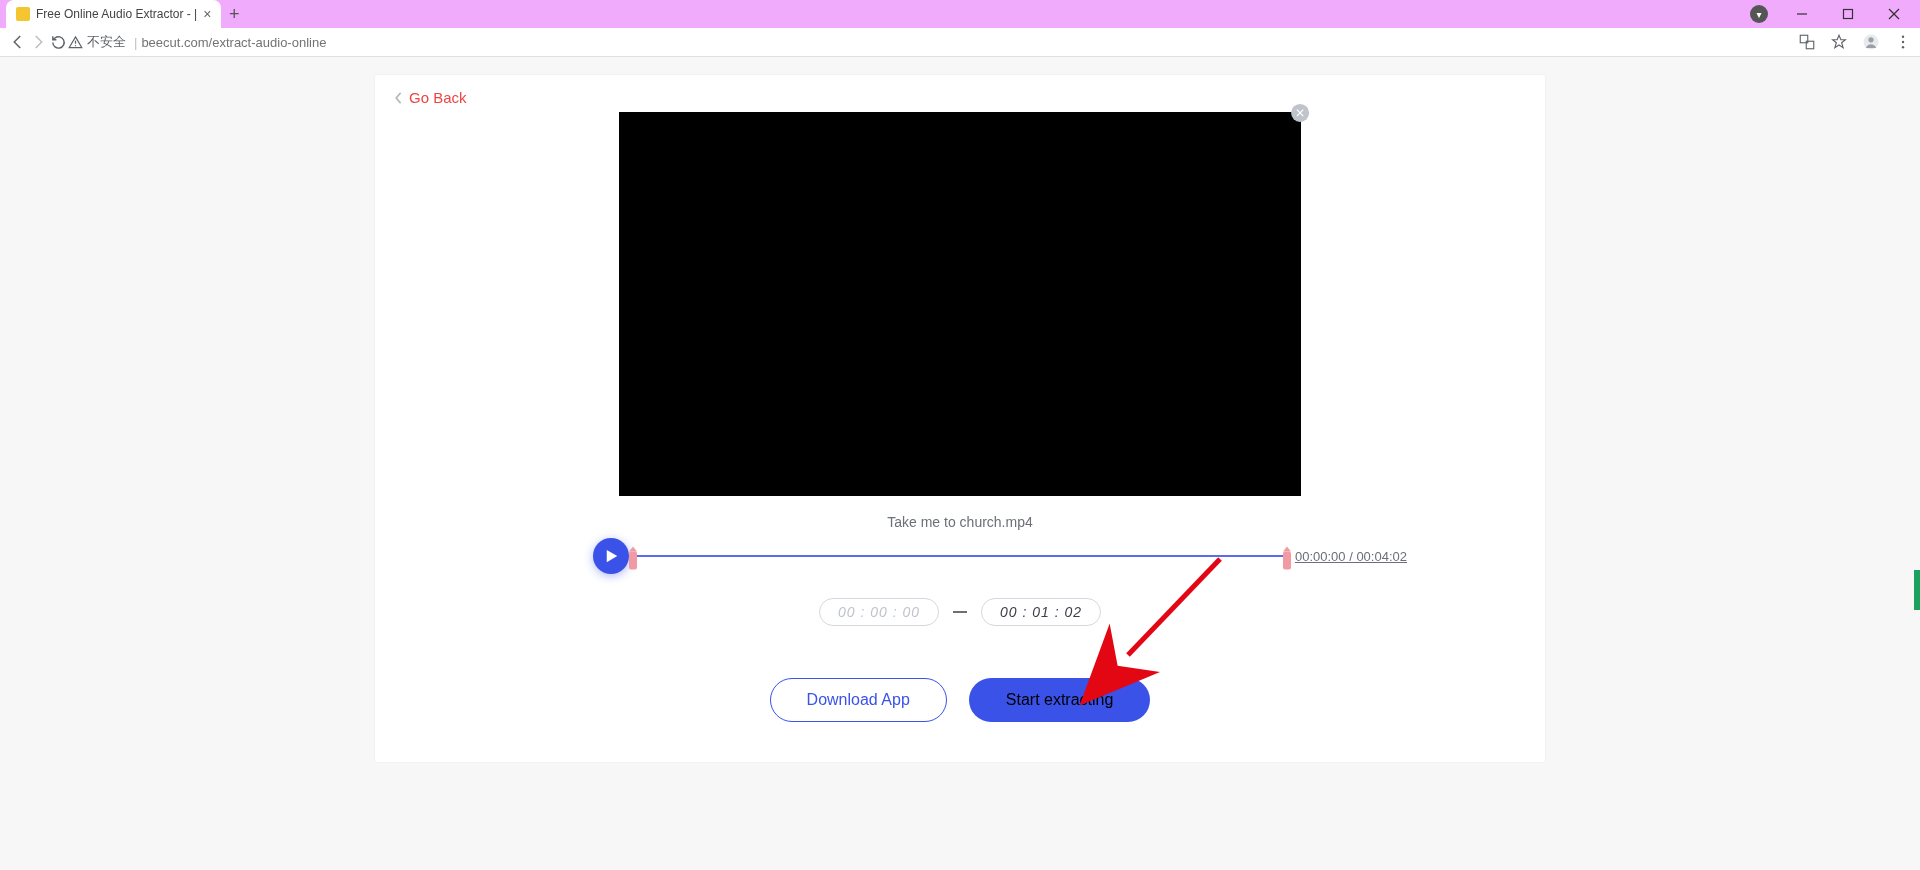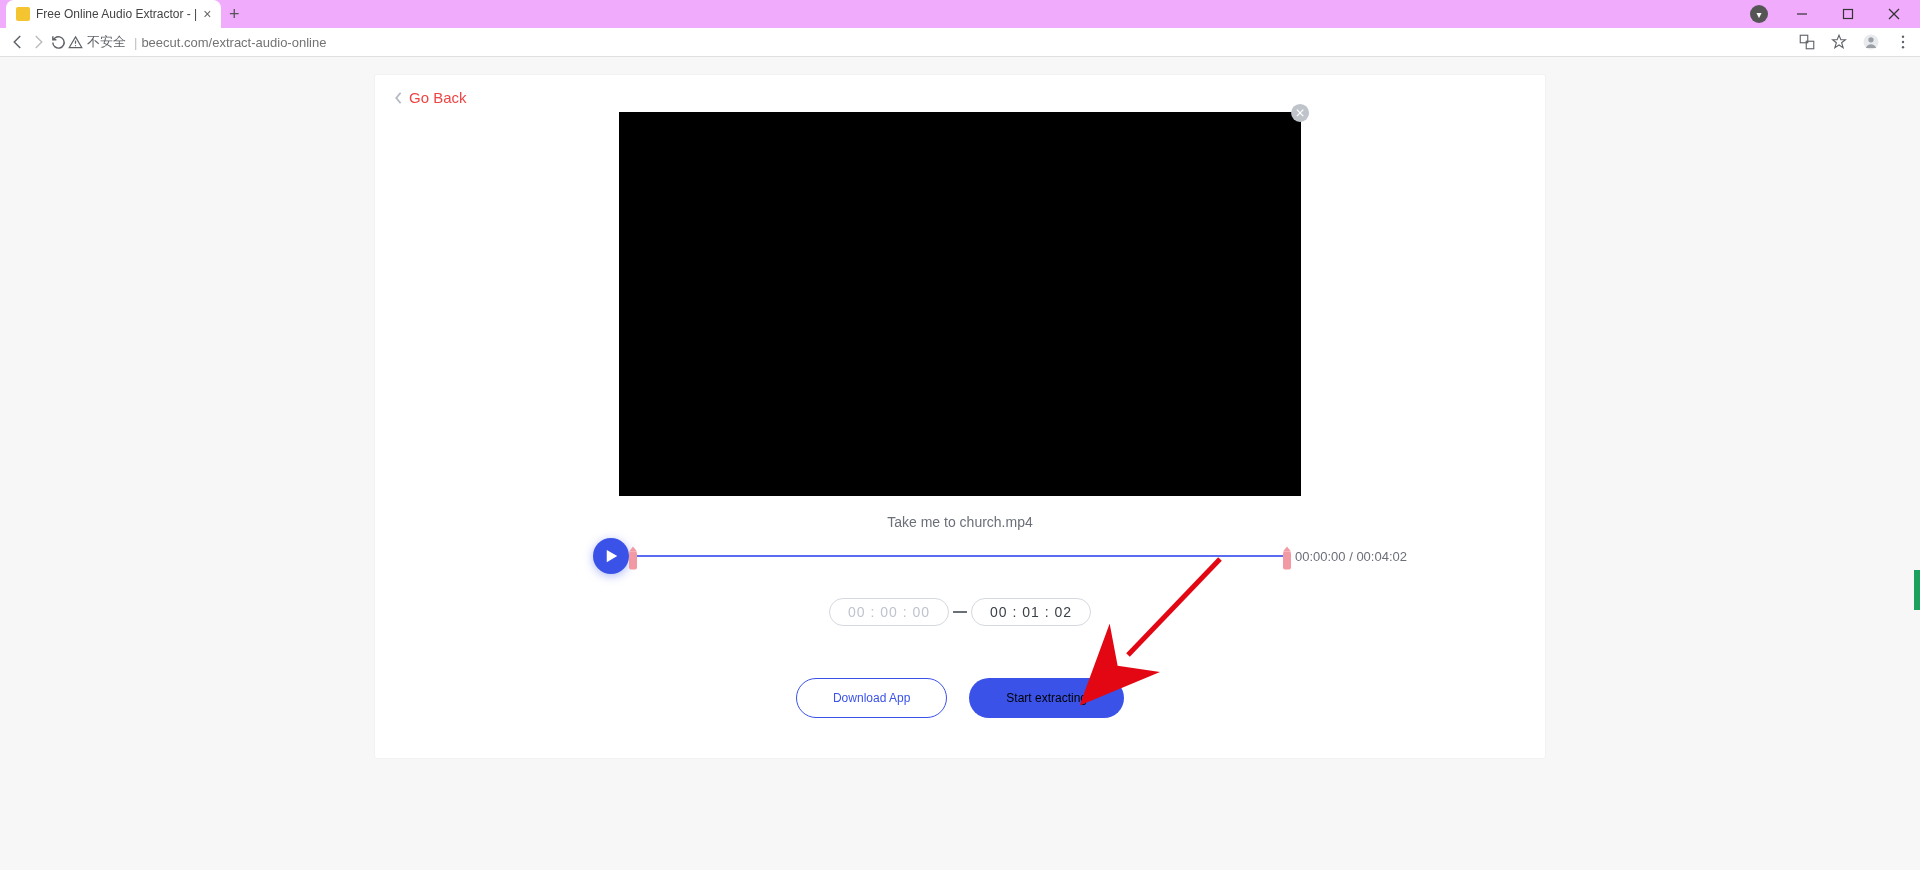--- a/index.html
+++ b/index.html
@@ -39,29 +39,29 @@
 
   .timeline-row { display:flex; align-items:center; margin-top:8px; position:relative; }
   .play-btn { width:36px; height:36px; border-radius:50%; background:#3a52e8; display:flex; align-items:center; justify-content:center; box-shadow: 0 2px 10px rgba(58,82,232,.4); cursor:pointer; margin-left:200px; }
   .play-btn svg { width:14px; height:14px; fill:#fff; margin-left:2px; }
   .track { position:relative; flex:1; height:2px; background:#5a6cf0; margin:0 8px 0 4px; }
   .playhead { position:absolute; left:0; top:50%; transform:translate(-50%,-50%); width:8px; height:8px; border-radius:50%; background:#fff; border:2px solid #5a6cf0; }
   .handle { position:absolute; top:50%; transform:translate(-50%,-25%); width:8px; height:18px; background:#f29aa3; border-radius:2px; }
   .handle::before { content:''; position:absolute; top:-5px; left:0; width:0; height:0; border-left:4px solid transparent; border-right:4px solid transparent; border-bottom:5px solid #f29aa3; }
   .handle.start { left:0; }
   .handle.end { left:100%; }
-  .time-label { font-size:13px; color:#6b6f77; white-space:nowrap; margin-right:120px; }
-
-  .time-inputs { display:flex; align-items:center; justify-content:center; gap:4px; margin-top:24px; }
+  .time-label { font-size:13px; color:#6b6f77; white-space:nowrap; margin-right:120px;text-decoration:underline; }
+
+  .time-inputs { display:flex; align-items:center; justify-content:center; gap:14px; margin-top:24px;font-style:italic; }
   .time-pill { border:1px solid #d5d8df; border-radius:18px; padding:5px 18px; font-size:14px; color:#bfc4cb; min-width:96px; text-align:center; letter-spacing:1px; }
   .time-pill.active { color:#3b3f47; }
   .dash { width:14px; height:2px; background:#6b6f77; }
 
   .actions { display:flex; justify-content:center; gap:22px; margin-top:52px; }
-  .btn { border-radius:26px; padding:12px 36px; font-size:12px; cursor:pointer; border:1px solid transparent; }
+  .btn { border-radius:26px; padding:12px 36px; font-size:16px; cursor:pointer; border:1px solid transparent; }
   .btn-outline { background:#fff; color:#3a52e8; border-color:#3a52e8; }
   .btn-primary { background:#3a52e8; color:#000000; }
 
   
   .annotation-arrow { position:absolute; pointer-events:none; }
   .annotation-arrow svg { overflow:visible; }
 
   
   .right-indicator { position:absolute; right:0; top:570px; width:6px; height:40px; background:#1aa15e; }
 

